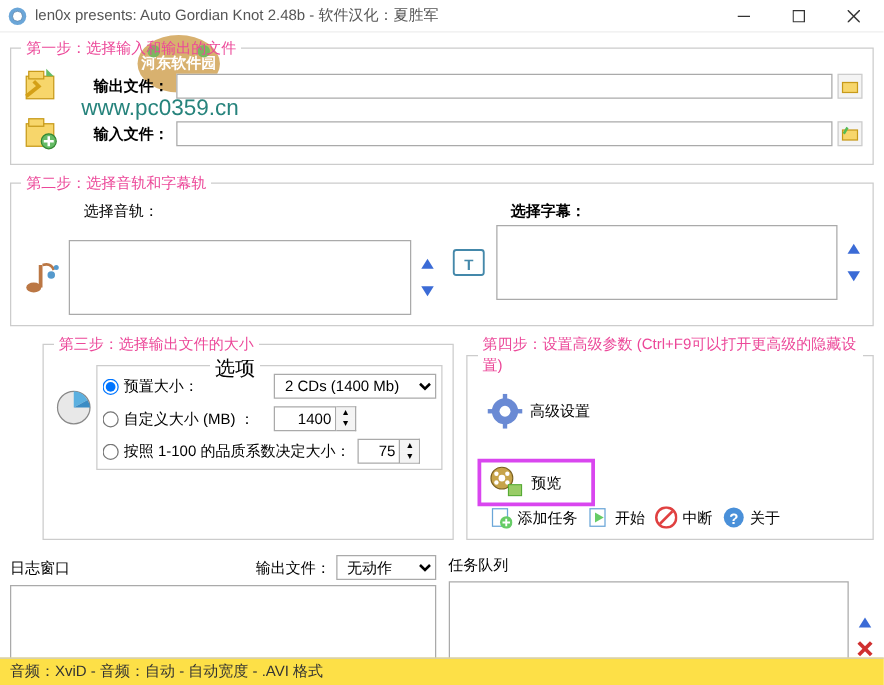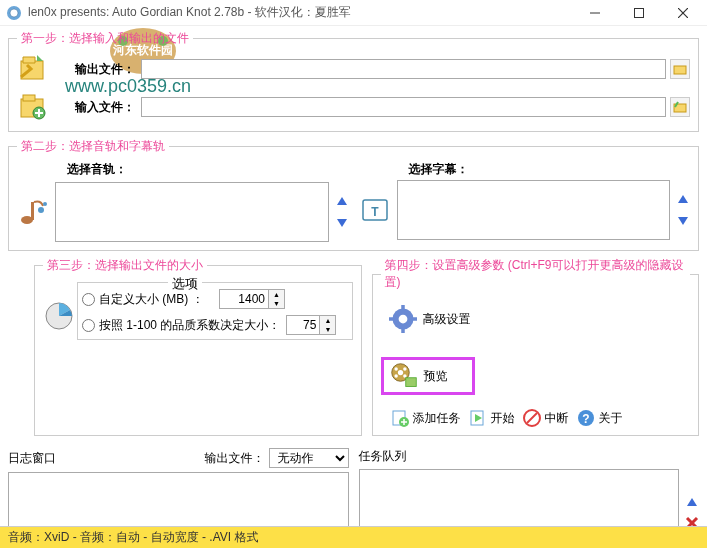--- a/index.html
+++ b/index.html
@@ -28,43 +28,43 @@
 .radio-row input[type=radio] { margin-right: 4px; }
 .radio-label { width: 120px; }
 .combo { height: 20px; border: 1px solid #aaa; background: #fff; padding: 0 4px; }
 .spinner { display: flex; }
 .spinner input { width: 50px; height: 20px; border: 1px solid #aaa; text-align: right; padding-right: 3px; }
 .spinbtns { width: 16px; display: flex; flex-direction: column; border: 1px solid #aaa; border-left: none; }
 .spinbtns div { flex: 1; display: flex; align-items: center; justify-content: center; font-size: 7px; background: #f4f4f4; }
 .advrow { display: flex; align-items: flex-start; gap: 10px; margin-top: 4px; flex-direction: column; }
 .advbtn { display: flex; align-items: center; gap: 6px; padding: 4px 8px; }
 .highlight { border: 3px solid #d946ef; padding: 2px 24px 2px 6px; }
-.toolbar { display: flex; gap: 8px; align-items: center; margin-top: 14px; padding: 0 10px; }
+.toolbar { display: flex; gap: 8px; align-items: center; margin-top: 0; padding: 0 10px; }
 .tool { display: flex; align-items: center; gap: 4px; }
 .logrow { display: flex; gap: 10px; margin-top: 6px; }
 .logcol { flex: 1; display: flex; flex-direction: column; }
 .loghead { display: flex; align-items: center; margin-bottom: 4px; }
 .loghead .lbl { margin-right: auto; }
 .logbox { height: 104px; border: 1px solid #aaa; background: #fff; }
 .arrowcol2 { display: flex; flex-direction: column; gap: 6px; margin-left: 6px; justify-content: center; }
 .statusbar { position: absolute; bottom: 0; left: 0; right: 0; height: 22px; border-top: 1px solid #ccc; background: #fde047; display: flex; align-items: center; padding: 0 8px; color: #333; }
 .watermark { position: absolute; left: 65px; top: 50px; color: #0f766e; font-size: 18px; font-family: Arial; opacity: 0.9; pointer-events: none; }
 .watermark-logo { position: absolute; left: 108px; top: 0px; width: 70px; height: 50px; pointer-events: none; opacity: 0.85; }
 .options-box { border: 1px solid #ccc; padding: 6px 4px 4px 2px; margin-left: -4px; margin-top: 2px; position: relative; }
-.options-legend { position: absolute; top: -8px; left: 90px; background: #fff; padding: 0 4px; font-size: 13px; }
+.options-legend { position: absolute; top: -8px; left: 90px; background: #fff; padding: 0 4px; font-size: 16px; }
 </style>
 </head>
 <body>
 
 <div class="titlebar">
   <svg class="icon" viewBox="0 0 16 16">
       <circle cx="8" cy="8" r="7" fill="#6ba6d8"></circle>
       <path d="M5 5 Q8 3 11 5 Q13 8 11 11 Q8 13 5 11 Q3 8 5 5" fill="#fff" stroke="#369" stroke-width="0.5"></path>
     </svg>
-  <span class="title">len0x presents: Auto Gordian Knot 2.78b - 软件汉化：夏胜军</span>
+  <span class="title">len0x presents: Auto Gordian Knot 2.48b - 软件汉化：夏胜军</span>
   <div class="winbtns">
     <div class="winbtn">
         <svg width="10" height="10">
           <line x1="0" y1="5" x2="10" y2="5" stroke="#333" stroke-width="1"></line>
         </svg>
       </div>
     <div class="winbtn">
         <svg width="10" height="10">
           <rect x="0.5" y="0.5" width="9" height="9" fill="none" stroke="#333" stroke-width="1"></rect>
         </svg>
@@ -120,21 +120,21 @@
             <path d="M5 1 L2 6" stroke="#5b5" stroke-width="2"></path>
           </svg>
         </div>
     </div>
   </fieldset>
 
   <fieldset>
     <legend>第二步：选择音轨和字幕轨</legend>
     <div class="step2">
       <div style="flex:1">
-        <div style="margin-left:50px;font-weight:bold;margin-bottom:4px">选择音轨：</div>
+        <div style="margin-left:50px;font-weight:normal;margin-bottom:14px">选择音轨：</div>
         <div style="display:flex;align-items:center">
           <svg class="bigicon" viewBox="0 0 32 32">
               <ellipse cx="10" cy="24" rx="6" ry="4" fill="#b74"></ellipse>
               <rect x="14" y="6" width="3" height="18" fill="#b74"></rect>
               <path d="M17 6 Q24 4 26 10" stroke="#b74" stroke-width="2" fill="none"></path>
               <circle cx="24" cy="14" r="3" fill="#59c"></circle>
               <circle cx="28" cy="8" r="2" fill="#59c"></circle>
             </svg>
           <div class="listbox"></div>
           <div class="arrowcol">
@@ -173,20 +173,25 @@
       <legend>第三步：选择输出文件的大小</legend>
       <div style="display:flex;align-items:flex-start">
         <svg class="bigicon" style="margin-top:20px" viewBox="0 0 32 32">
             <circle cx="16" cy="16" r="13" fill="#e8e8e8" stroke="#888"></circle>
             <path d="M16 16 L16 3 A13 13 0 0 1 27 10 Z" fill="#5bb0e0"></path>
             <path d="M16 16 L27 10 A13 13 0 0 1 29 16 Z" fill="#3b8cc4"></path>
           </svg>
         <div style="flex:1">
           <div class="options-box">
             <span class="options-legend">选项</span>
+            <div class="radio-row" style="margin-left:2px">
+              <input type="radio" name="size" checked="" style="">
+              <span class="radio-label">预置大小：</span>
+              <select class="combo" style="width:130px"><option>2 CDs (1400 Mb)</option></select>
+            </div>
             <div class="radio-row" style="margin-left:2px">
               <input type="radio" name="size" style="">
               <span class="radio-label">自定义大小 (MB) ：</span>
               <div class="spinner">
                   <input value="1400" style="">
                   <div class="spinbtns">
                     <div>▲</div>
                     <div>▼</div>
                   </div>
                 </div>

